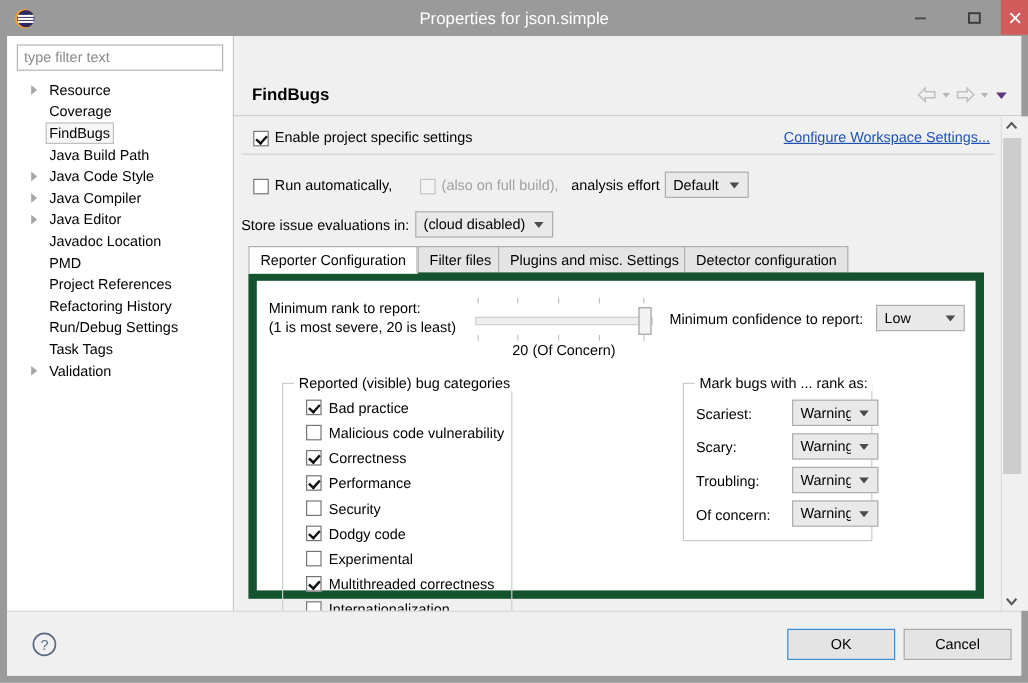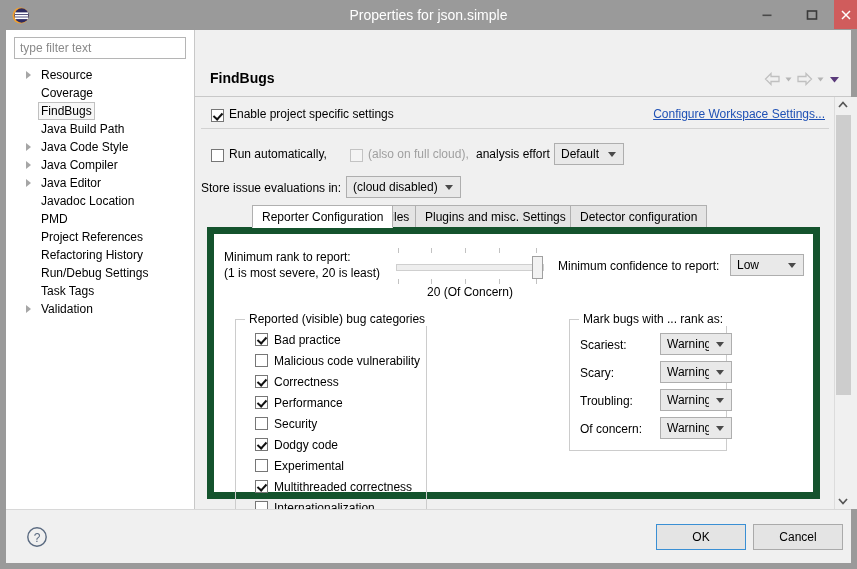--- a/index.html
+++ b/index.html
@@ -538,38 +538,38 @@
             <span class="cbx checked cb"></span>
             <span id="enable-label">Enable project specific settings</span>
             <span id="configure-link">Configure Workspace Settings...</span>
           </div>
           <div id="enable-sep"></div>
 
           <div id="run-row">
             <span class="cbx cb"></span>
             <span id="run-label">Run automatically,</span>
             <span class="cbx disabled" id="fullbuild-cb"></span>
-            <span id="fullbuild-label">(also on full cloud),</span>
+            <span id="fullbuild-label">(also on full build),</span>
             <span id="effort-label">analysis effort</span>
             <div class="combo" id="effort-select">
               <span class="ctext">Default</span>
               <span class="caret"></span>
             </div>
           </div>
 
           <div id="store-row">
             <span id="store-label">Store issue evaluations in:</span>
             <div class="combo" id="store-select">
               <span class="ctext">(cloud disabled)</span>
               <span class="caret"></span>
             </div>
           </div>
 
           <div id="tabs">
-            <div class="tab active" style="left:0px;margin-left:45px;">Reporter Configuration</div>
+            <div class="tab active" style="left:0px;">Reporter Configuration</div>
             <div class="tab" style="left:141px;">Filter files</div>
             <div class="tab" style="left:208px;">Plugins and misc. Settings</div>
             <div class="tab" style="left:363px;">Detector configuration</div>
           </div>
 
           <div id="tabpanel">
 
             <div id="rank-label">
               <span>Minimum rank to report:</span><br>
               <span>(1 is most severe, 20 is least)</span>

